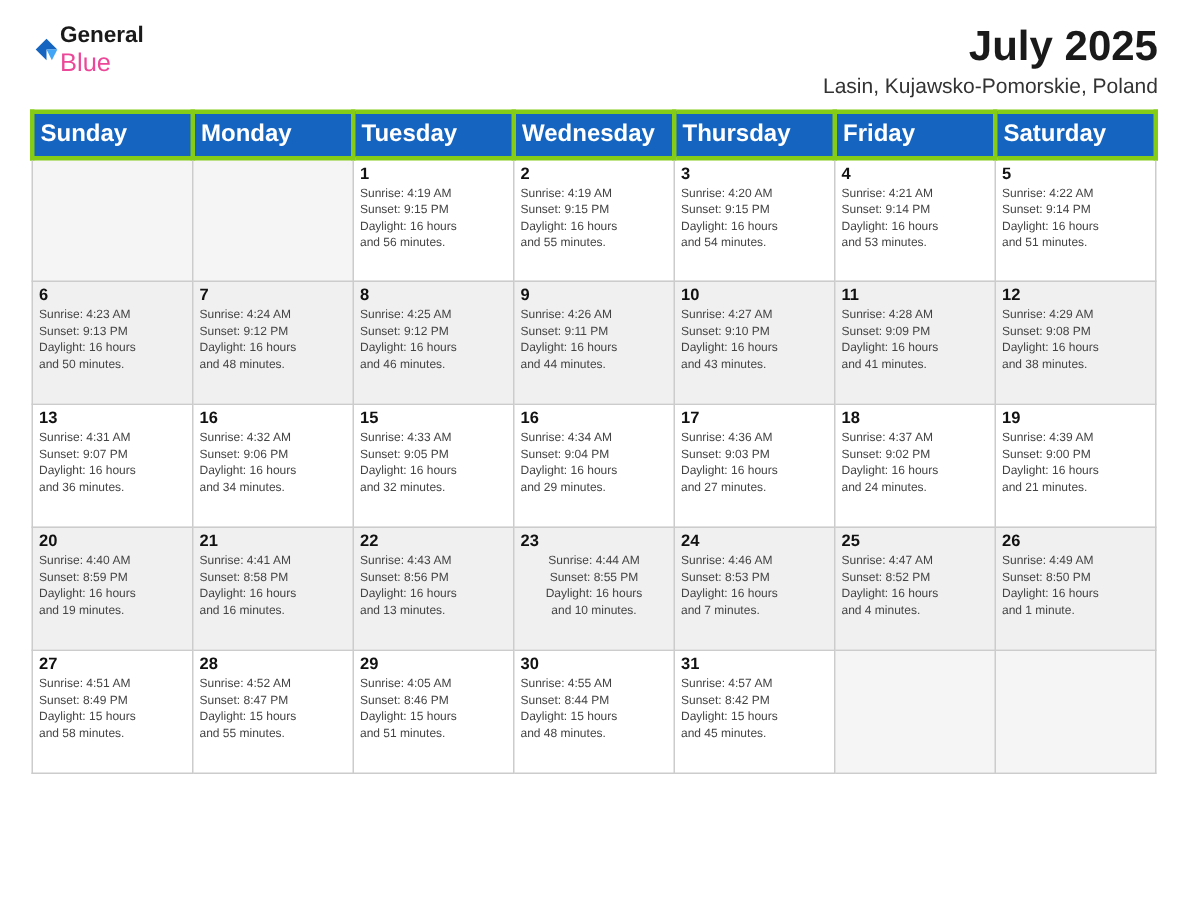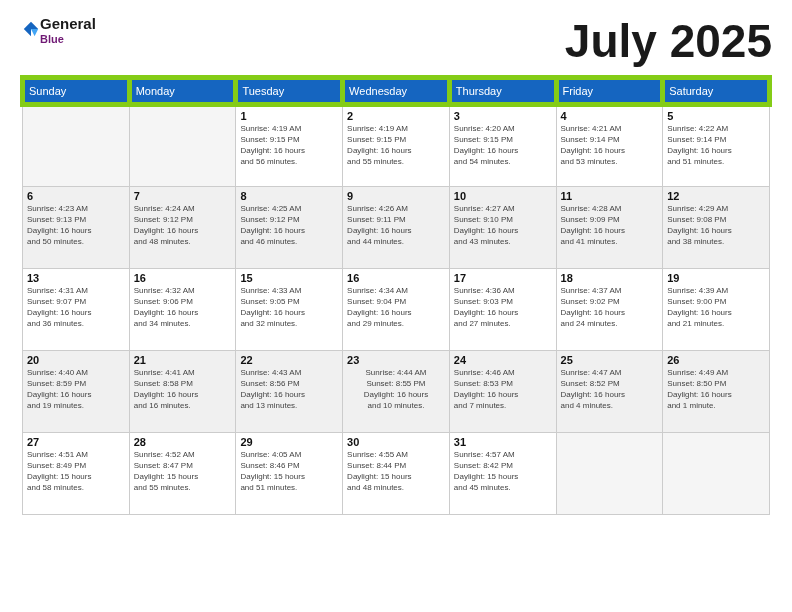--- a/index.html
+++ b/index.html
@@ -30,57 +30,57 @@
       display: flex;
       flex-direction: column;
       line-height: 1.1;
     }
     .logo-general {
       font-size: 15px;
       font-weight: bold;
       color: #1a1a1a;
     }
     .logo-blue {
-      font-size: 11px;
-      font-weight: bold;
-      color: #701a75;
+      font-size: 17px;
+      font-weight: normal;
+      color: #ec4899;
     }
     .logo-icon {
       width: 18px;
       height: 18px;
       margin-left: 2px;
       margin-top: -2px;
     }
     .title-block {
       text-align: right;
     }
     .month-title {
-      font-size: 46px;
+      font-size: 28px;
       font-weight: bold;
       color: #1a1a1a;
       line-height: 1.1;
     }
     .location {
       font-size: 14px;
       color: #333;
       margin-top: 2px;
     }
     .calendar {
       width: 100%;
       border-collapse: collapse;
       table-layout: fixed;
     }
     .calendar th {
       background: #1565c0;
       color: #fff;
-      font-size: 11px;
-      font-weight: normal;
+      font-size: 16px;
+      font-weight: bold;
       padding: 5px 4px;
       text-align: left;
-      border: 5px solid #84cc16;
+      border: 3px solid #84cc16;
     }
     .calendar td {
       vertical-align: top;
       border: 1px solid #ccc;
       padding: 3px 4px;
       font-size: 8.5px;
       color: #333;
       height: 82px;
       background: #fff;
     }
@@ -113,20 +113,21 @@
         <polygon points="10,2 18,10 10,10 10,18 2,10 10,2" fill="#1565c0"></polygon>
         <polygon points="10,10 18,10 14,18" fill="#42a5f5"></polygon>
       </svg>
       <div class="logo-text">
         <span class="logo-general">General</span>
         <span class="logo-blue">Blue</span>
       </div>
     </div>
     <div class="title-block">
       <div class="month-title">July 2025</div>
+      <div class="location">Lasin, Kujawsko-Pomorskie, Poland</div>
     </div>
   </div>
 
   <table class="calendar">
     <thead>
       <tr>
         <th>Sunday</th>
         <th>Monday</th>
         <th>Tuesday</th>
         <th>Wednesday</th>

